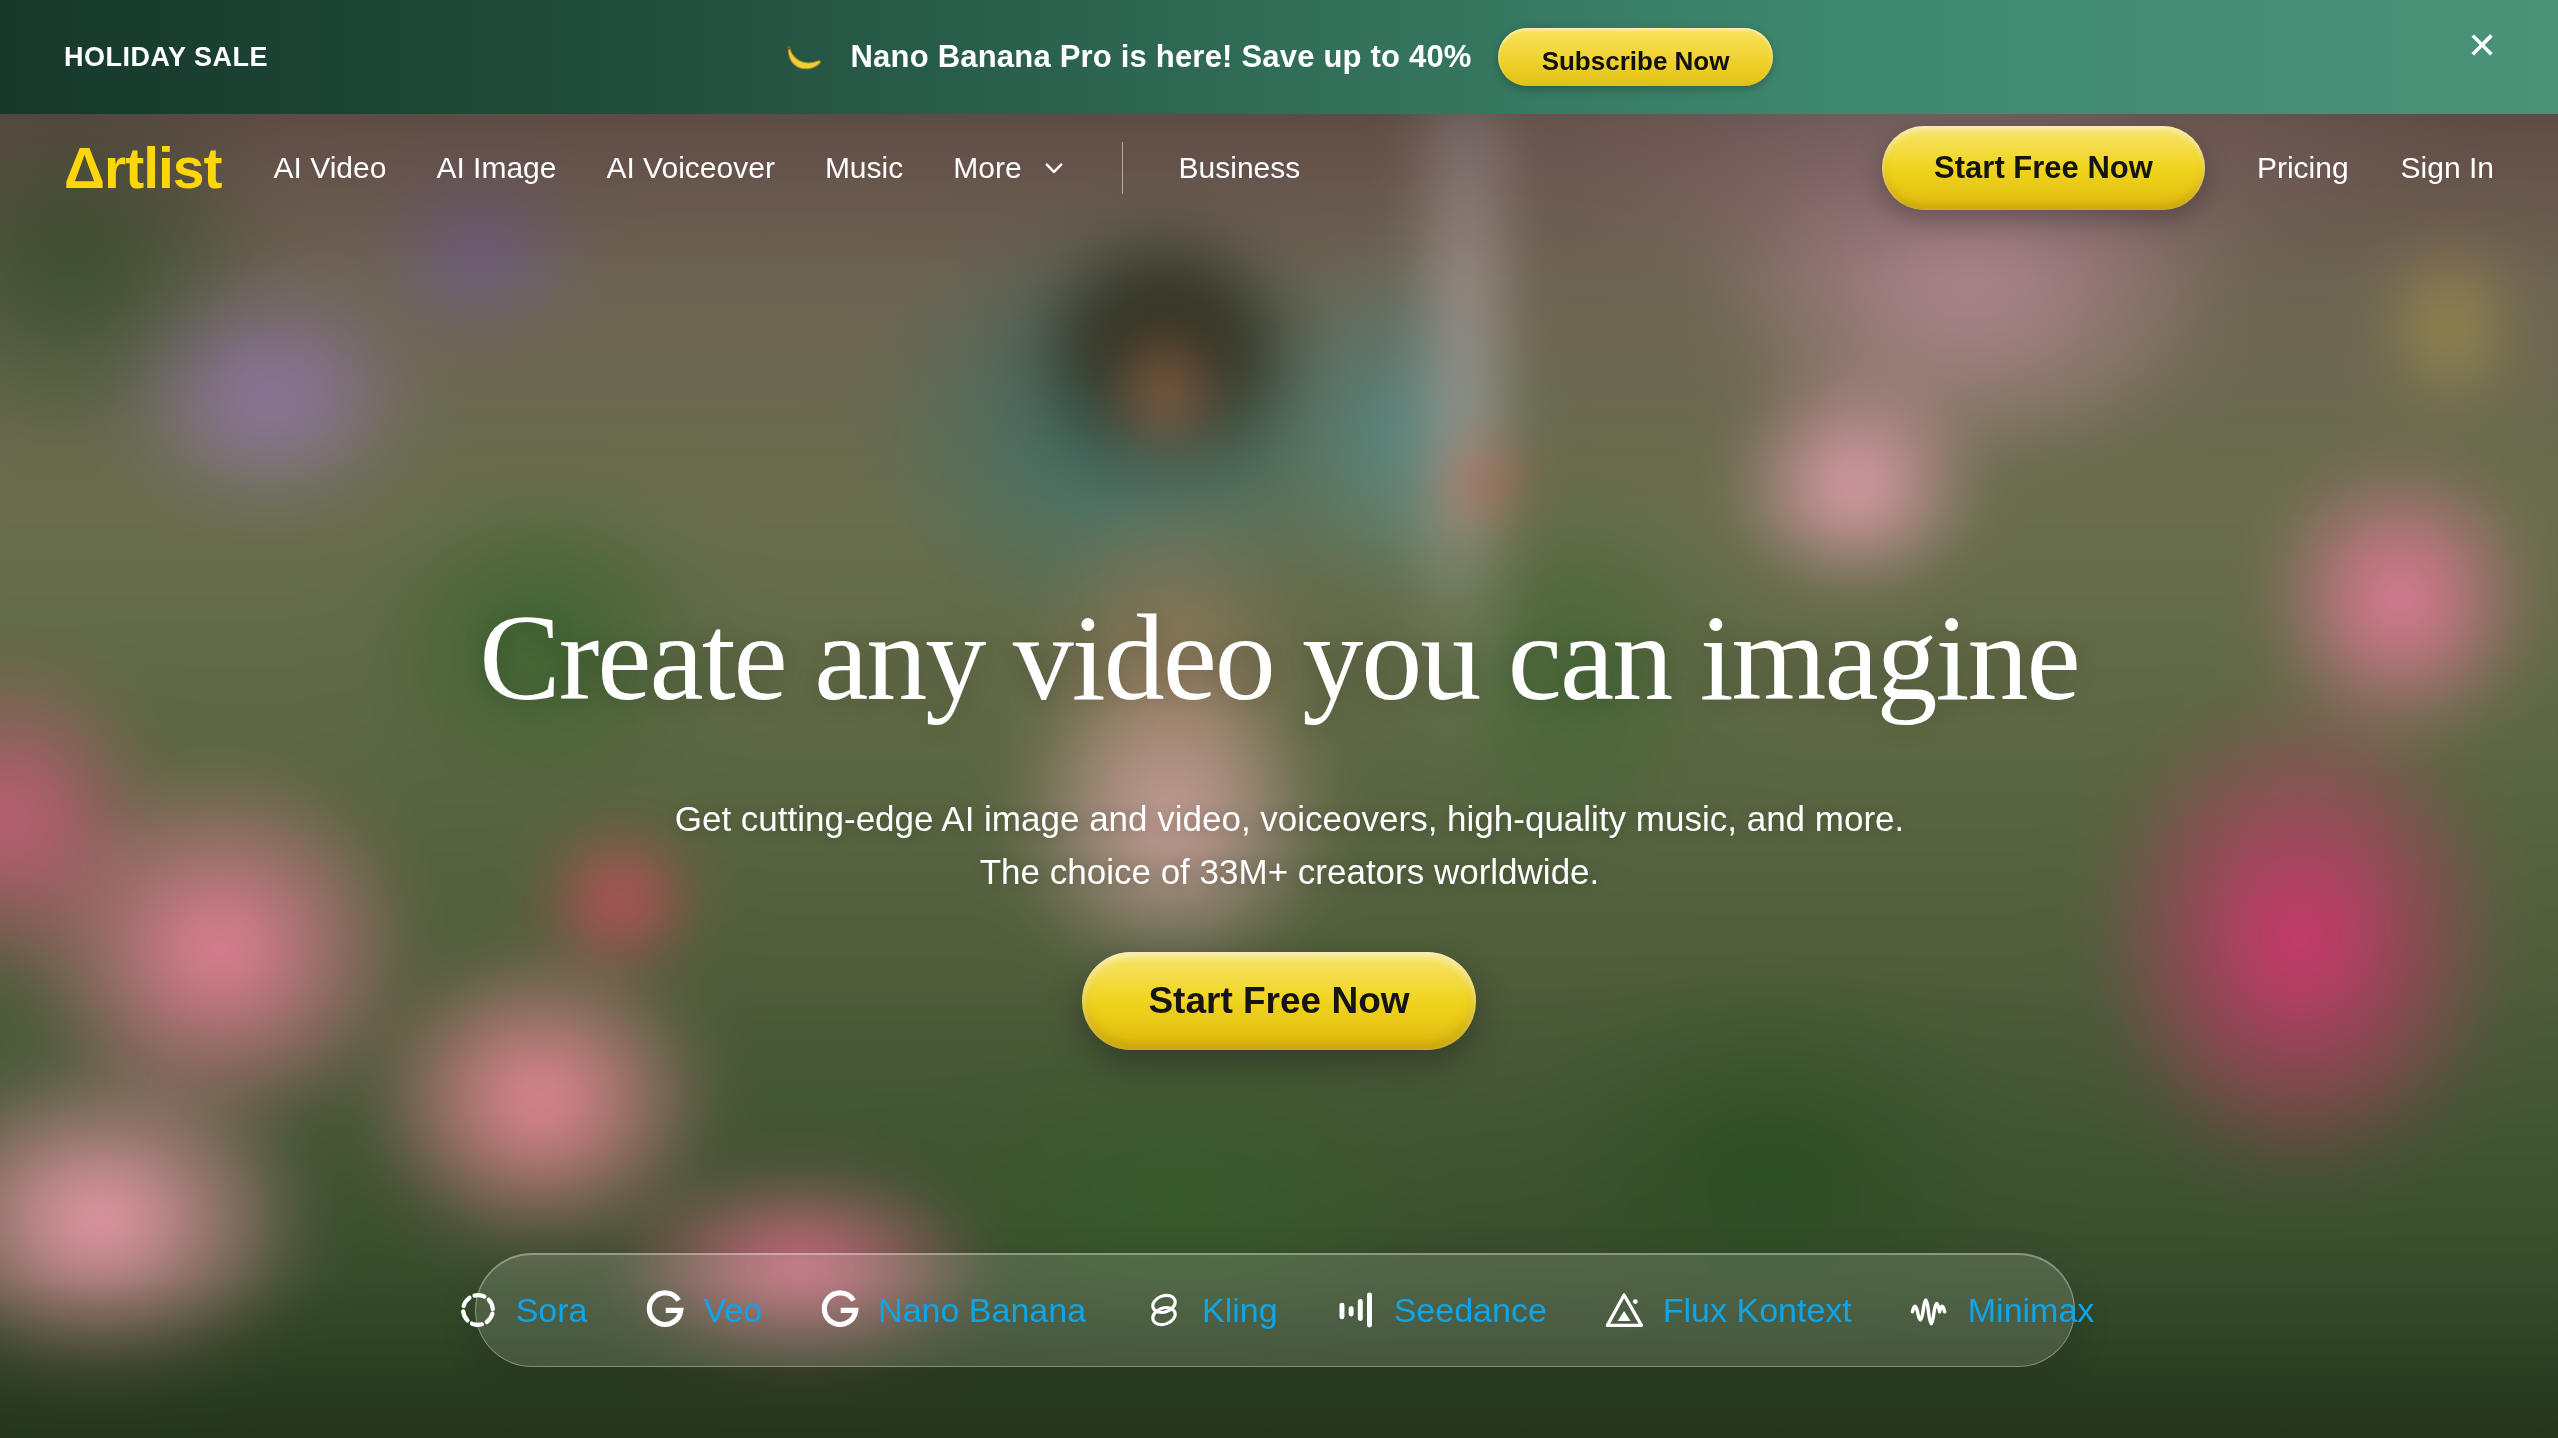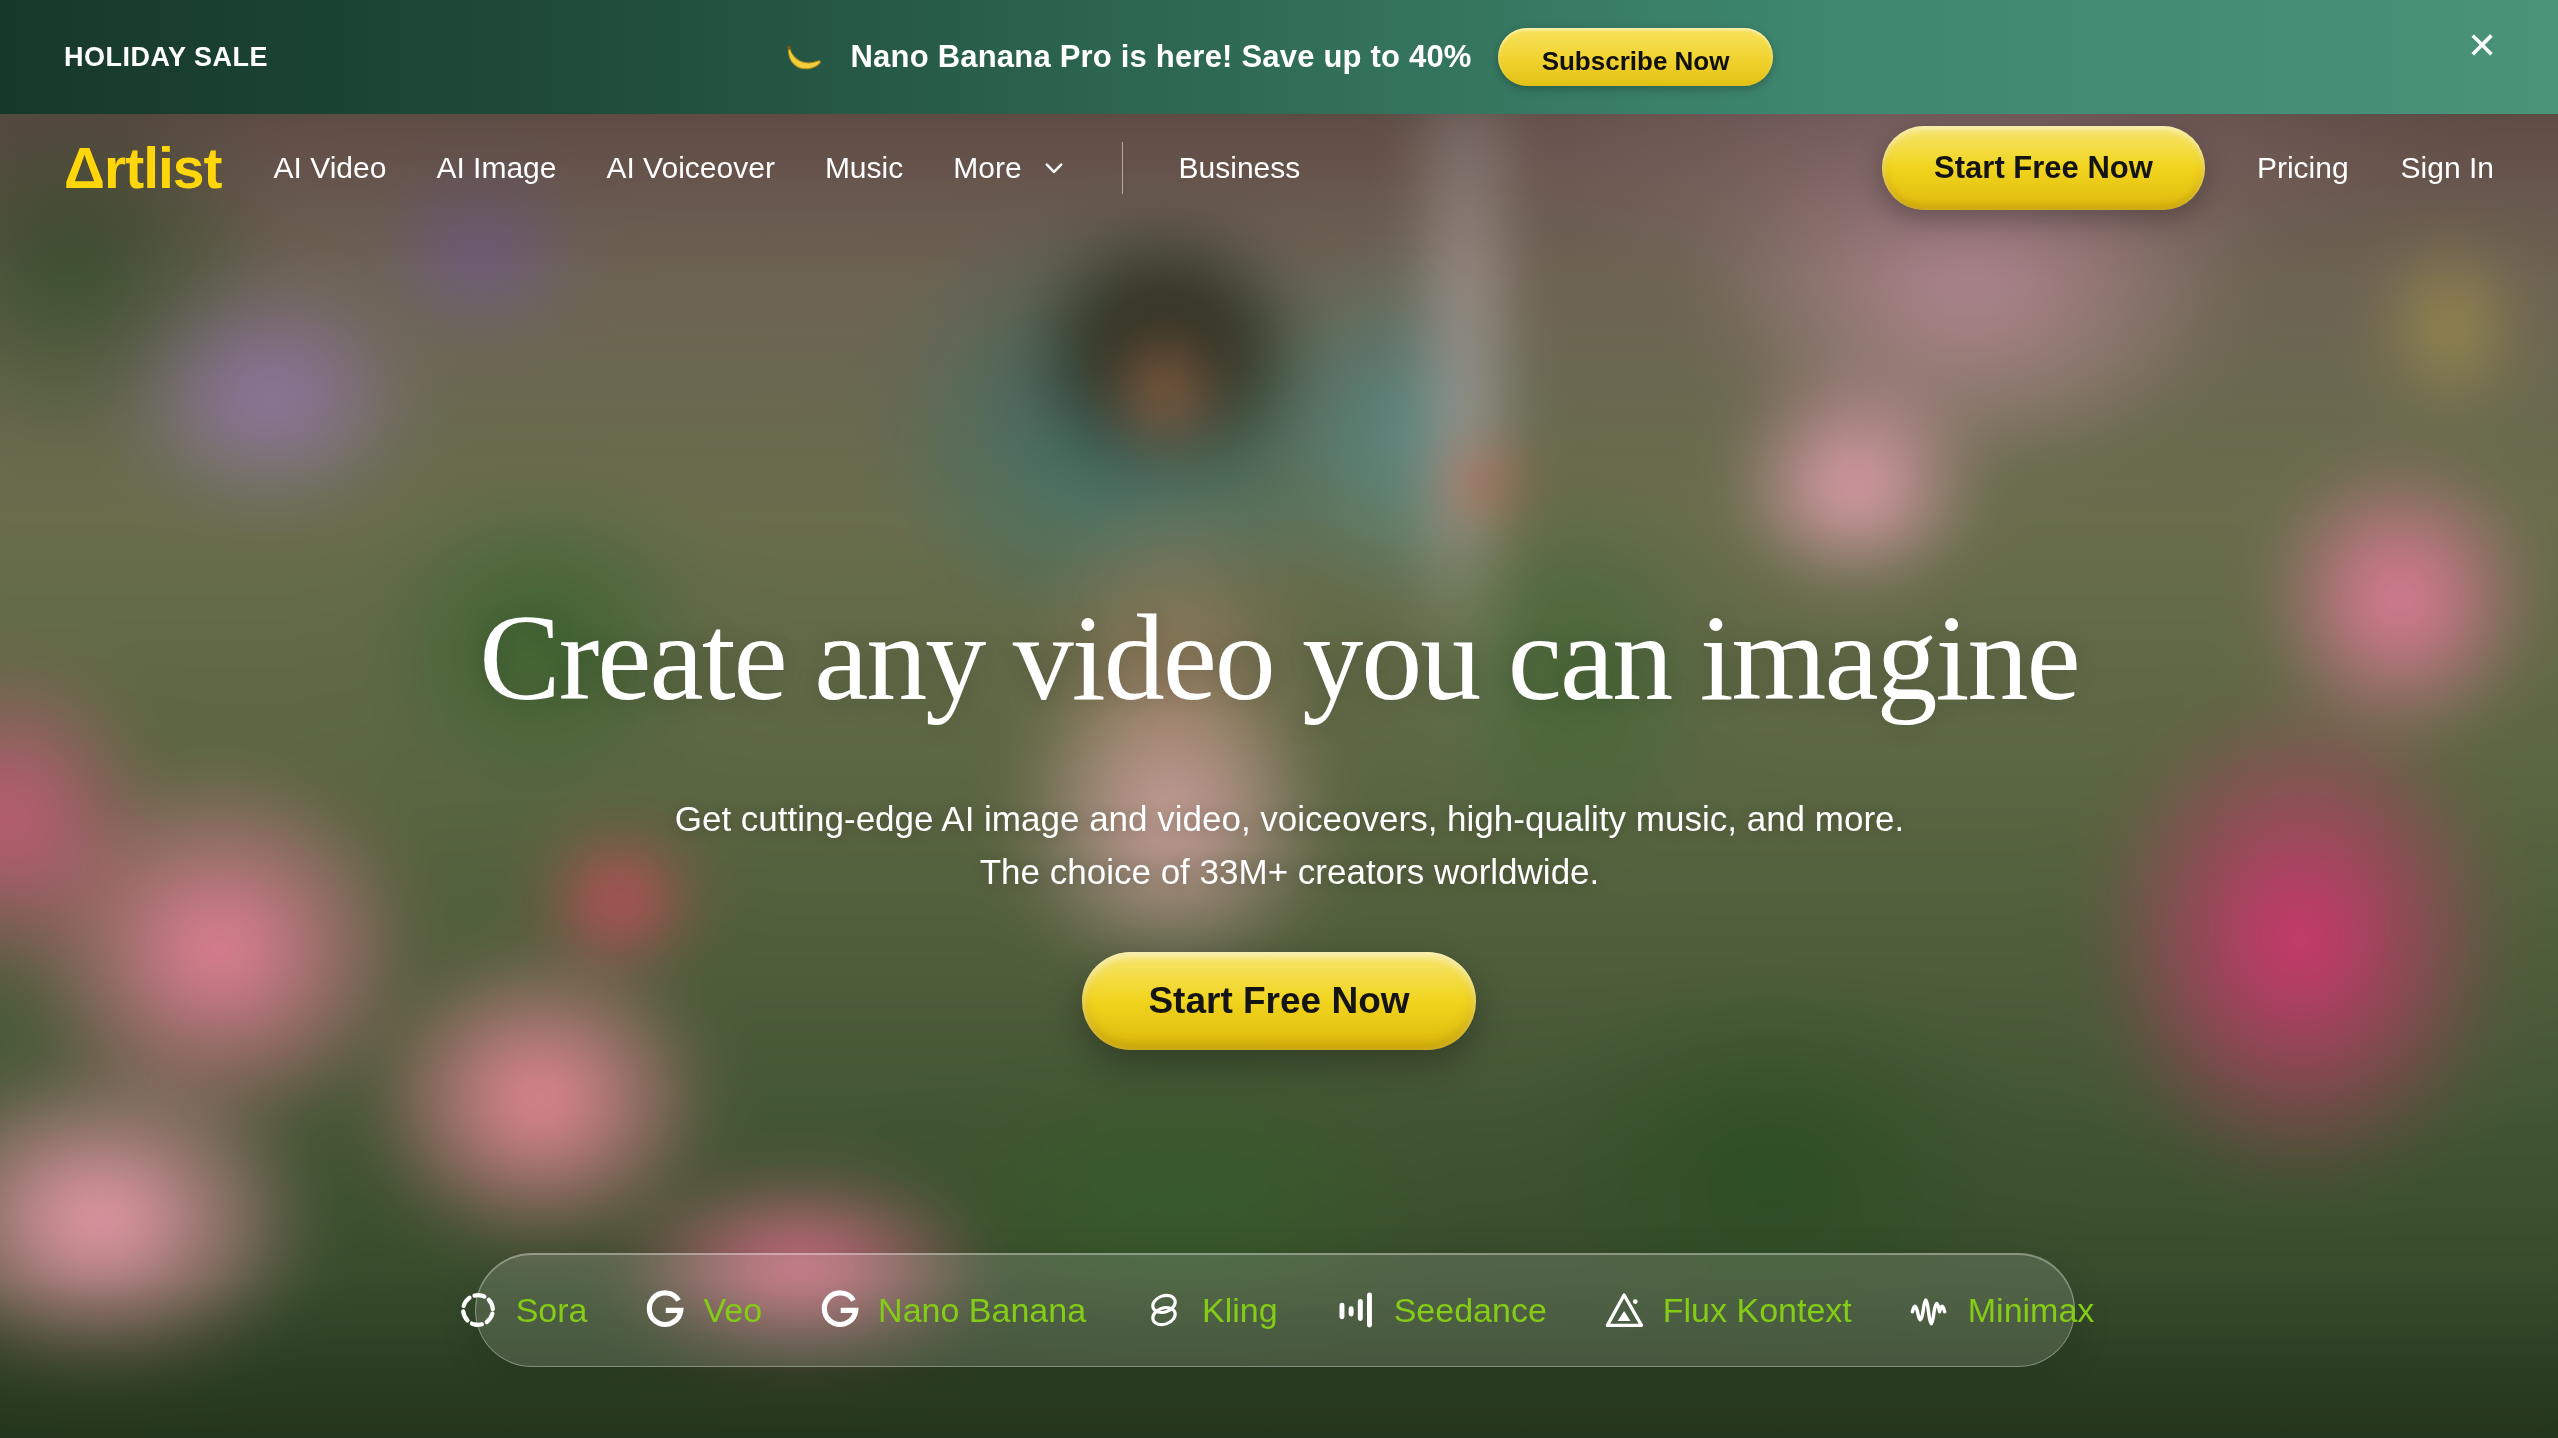--- a/index.html
+++ b/index.html
@@ -86,21 +86,21 @@
     font-family:"Liberation Sans", sans-serif; font-size:37px; font-weight:700; color:#141414;
     background:linear-gradient(180deg,#f7e570 0%,#f1d41d 50%,#ddb90d 100%);
     box-shadow:inset 0 4px 8px rgba(255,255,255,.6), inset 0 -6px 12px rgba(150,110,0,.35), 0 14px 36px rgba(0,0,0,.3); }
 
   
   .partners { position:absolute; left:475px; top:1253px; width:1600px; height:114px; z-index:10;
     border-radius:57px; background:rgba(255,255,255,.13);
     border:1px solid rgba(255,255,255,.32);
     box-shadow:inset 0 1px 0 rgba(255,255,255,.35), 0 10px 40px rgba(0,0,0,.12);
     display:flex; align-items:center; justify-content:center; gap:56px; }
-  .partner { display:flex; align-items:center; gap:16px; color:#84cc16; }
+  .partner { display:flex; align-items:center; gap:16px; color:#0ea5e9; }
   .partner-name { font-size:34px; font-weight:500; white-space:nowrap; }
   .picon { width:44px; height:44px; display:block; }
 </style>
 </head>
 <body>
 
 <div class="stage">
 
   <div class="photo">
     <div class="photo-paint">

